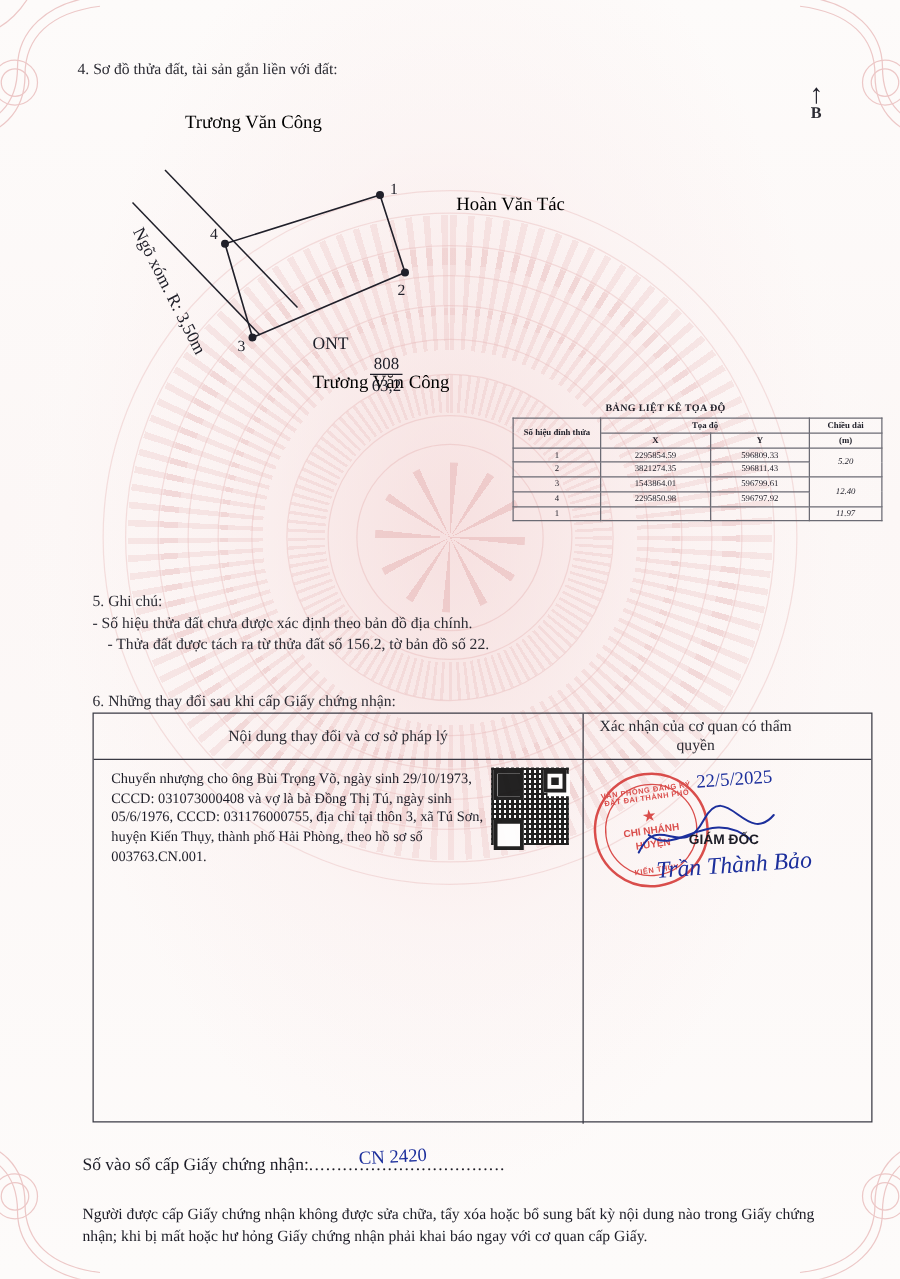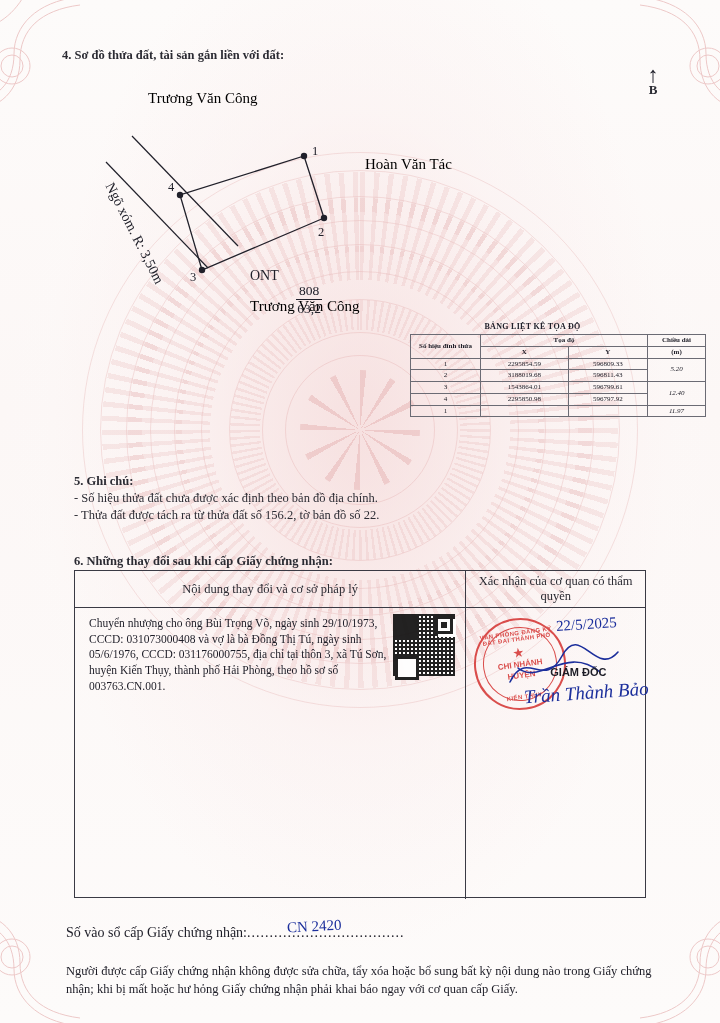--- a/index.html
+++ b/index.html
@@ -76,21 +76,21 @@
   }
   .corner-orn.tl { left:-40px; top:-30px; }
   .corner-orn.bl { left:-40px; bottom:-30px; }
   .corner-orn.tr { right:-40px; top:-30px; }
   .corner-orn.br { right:-40px; bottom:-30px; }
 
   
   .page { position:relative; width:720px; height:1023px; }
 
   .sec-title {
-    font-weight:bold;
+    font-weight:normal;
     font-size:12.5px;
     font-family:"Liberation Serif", serif;
   }
 
   #sec4-title { position:absolute; left:62px; top:48px; }
 
   
   .map-area { position:absolute; left:60px; top:70px; width:600px; height:250px; }
   .owner-name {
     position:absolute;
@@ -141,26 +141,26 @@
     line-height:1.25;
   }
   table.coord th { font-weight:bold; font-size:7px; }
   table.coord .hdr-sub td { font-weight:bold; }
   .c-len { font-size:7px;font-style:italic; }
 
   
   #sec5-title { position:absolute; left:74px; top:474px; }
   .note-line { position:absolute; left:74px; font-size:12.5px; }
   #note-1 { top:491px; }
-  #note-2 { top:508px; }
+  #note-2 { top:508px;margin-left:12px; }
   #sec6-title { position:absolute; left:74px; top:554px; }
 
   .chg-table {
     position:absolute; left:74px; top:570px;
-    width:572px; height:328px;
+    width:624px; height:328px;
     border:1px solid #3a3a44;
   }
   .chg-head { display:flex; height:36px; }
   .chg-head .c1, .chg-head .c2 {
     display:flex; align-items:center; justify-content:center; text-align:center;
     font-size:12.5px; line-height:1.2; padding:0 4px;
   }
   .chg-head .c1 { width:392px; border-right:1px solid #3a3a44; }
   .chg-head .c2 { width:179px; }
   .chg-sep { border-top:1px solid #3a3a44; }
@@ -374,21 +374,21 @@
         <td>(m)</td>
       </tr>
       <tr>
         <td>1</td>
         <td>2295854.59</td>
         <td>596809.33</td>
         <td rowspan="2" class="c-len">5.20</td>
       </tr>
       <tr>
         <td>2</td>
-        <td>3188019.68</td>
+        <td>3821274.35</td>
         <td>596811.43</td>
       </tr>
       <tr>
         <td>3</td>
         <td>1543864.01</td>
         <td>596799.61</td>
         <td rowspan="2" class="c-len">12.40</td>
       </tr>
       <tr>
         <td>4</td>

